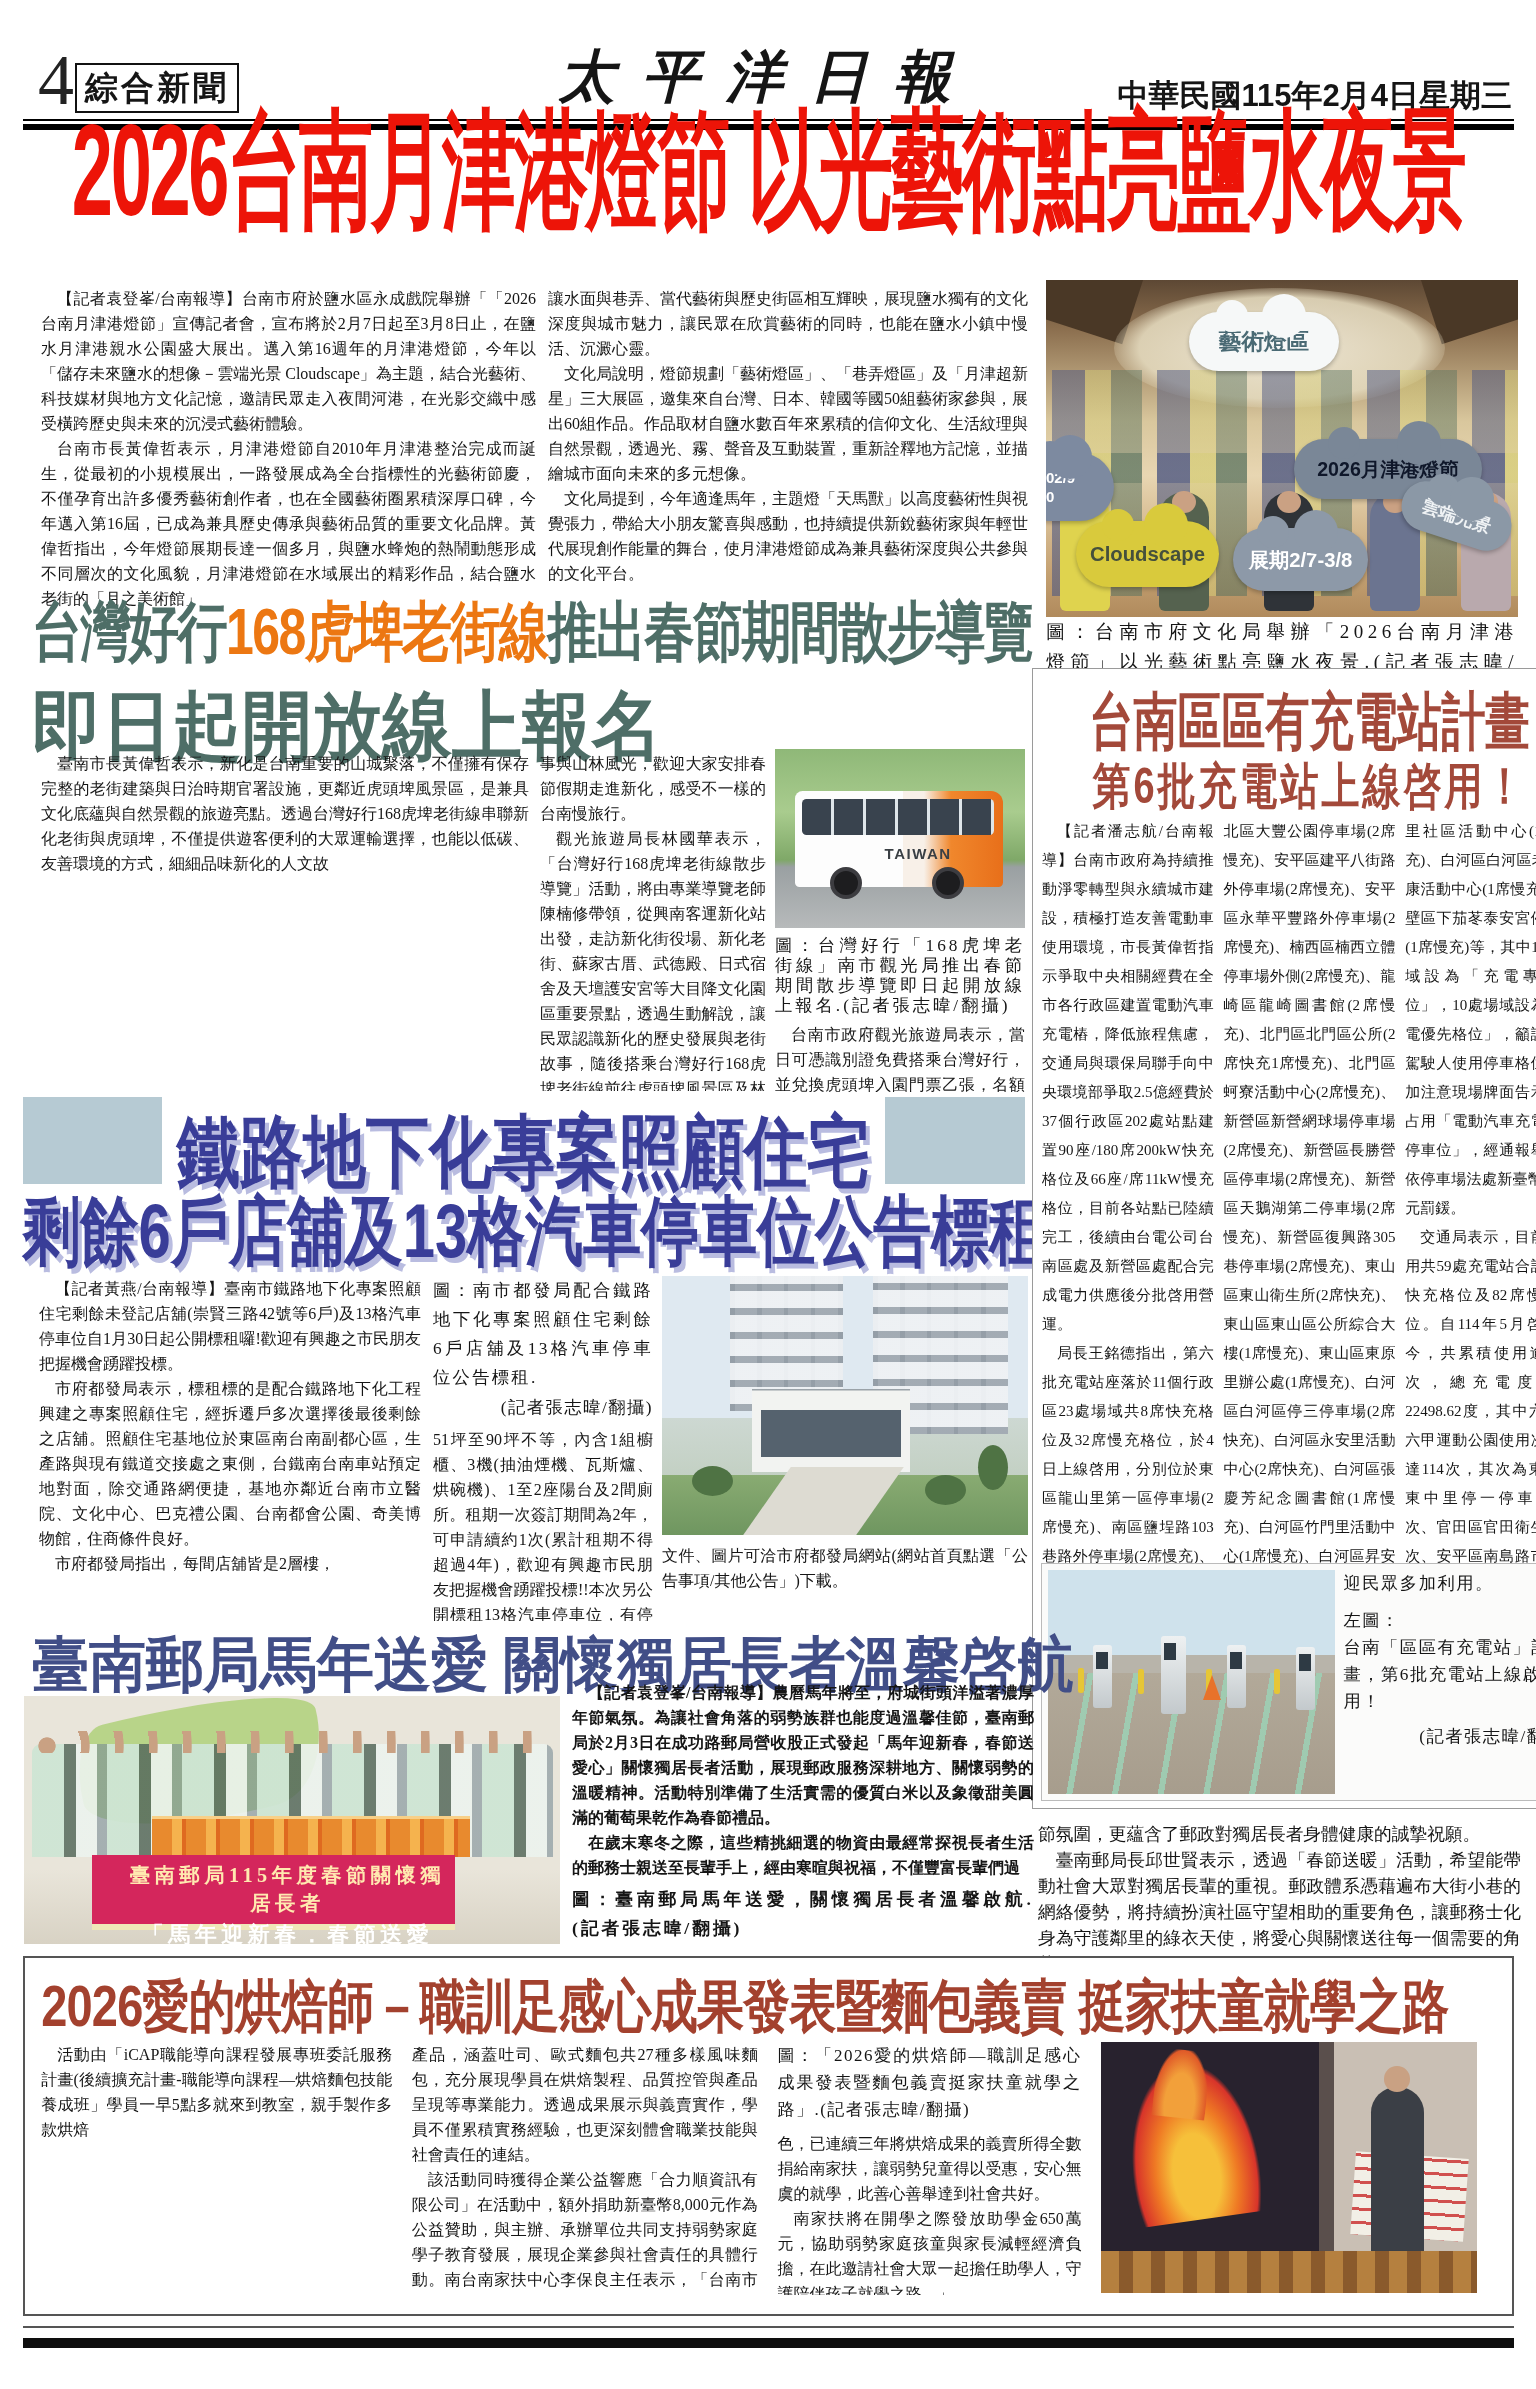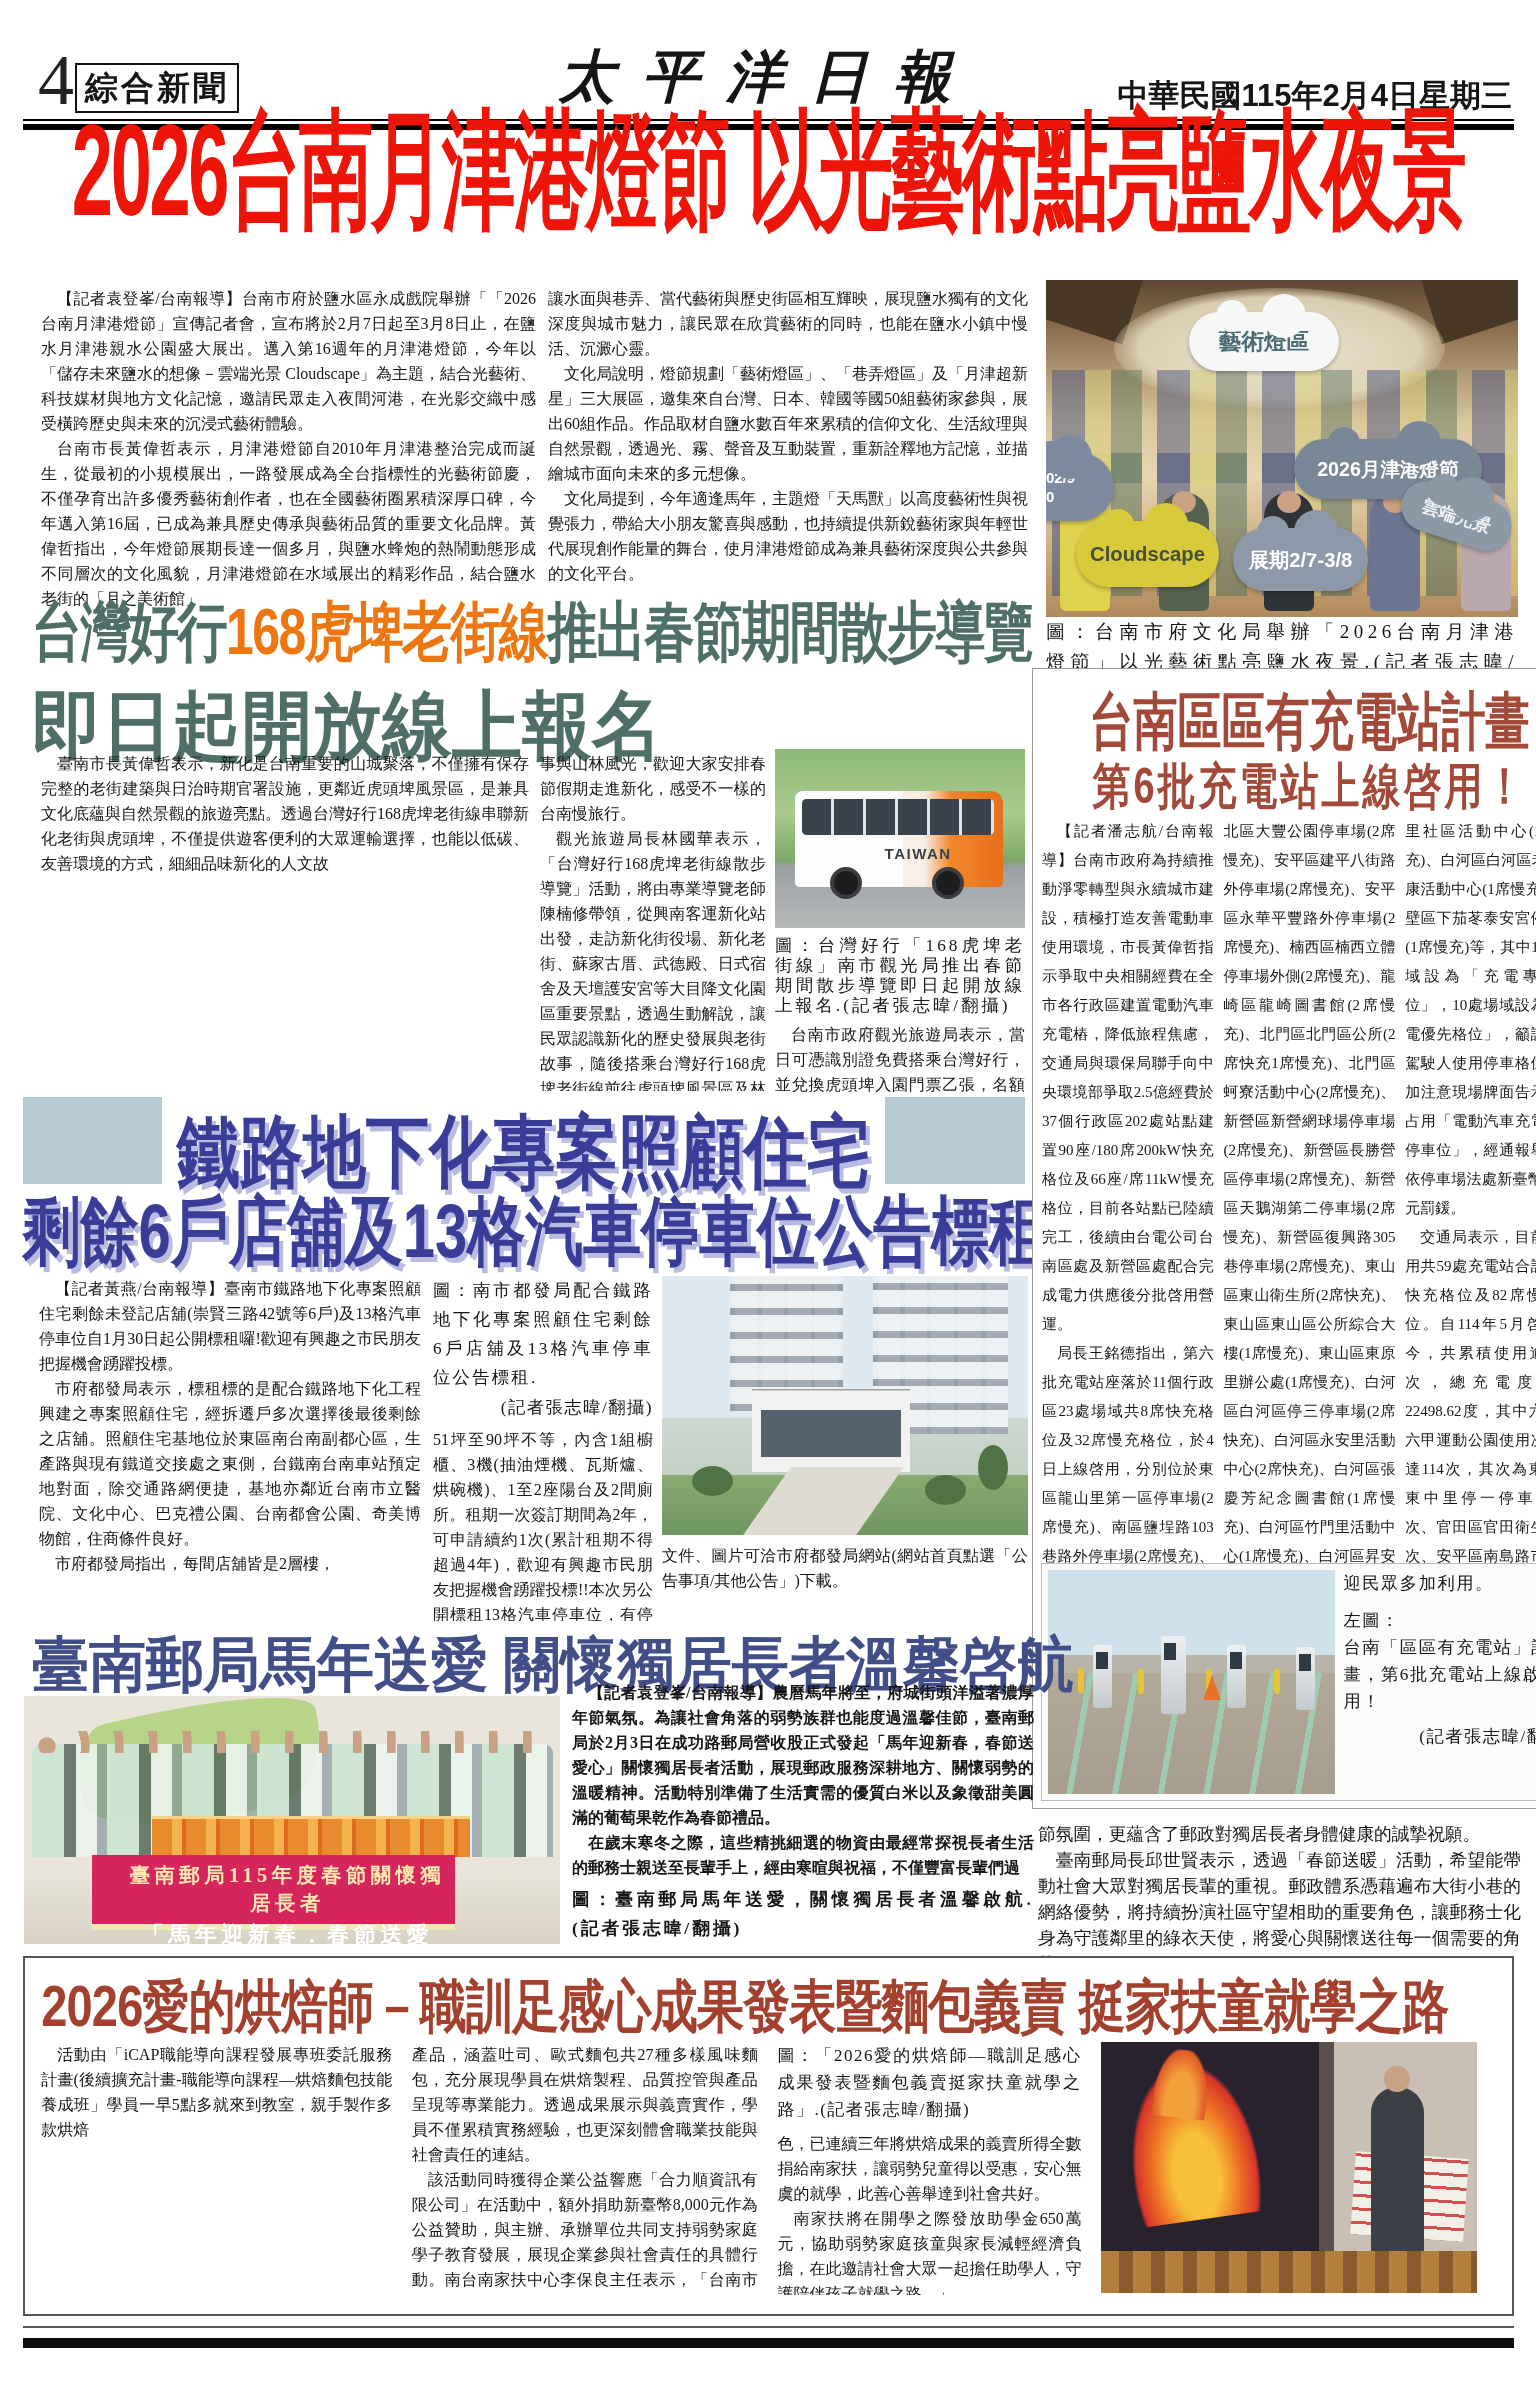--- a/index.html
+++ b/index.html
@@ -228,21 +228,21 @@
       <div class="beamR"></div>
       <div class="screen"></div>
       <div class="crowd row1"></div>
       <div class="crowd row2"></div>
       <div class="fig" style="left:13.5px;  background:#dfd34e;"></div>
       <div class="fig" style="left:113px; background:#55624f;"></div>
       <div class="fig" style="left:218px; background:#2f3338;"></div>
       <div class="fig" style="left:324px; background:#6b7490;"></div>
       <div class="fig" style="left:415px; background:#b9a9ad;"></div>
       <div class="cloud" style="left:143px; top:32px; width:150px; height:59px; background:#f6f8f8; color:#4a6a74; font-size:22.6px;">藝術燈區</div>
-      <div class="cloud" style="left:248px; top:159px; width:188px; height:60px; background:#7a8797; color:#ffffff; font-size:19.6px;text-align:center;">2026月津港燈節</div>
+      <div class="cloud" style="left:248px; top:159px; width:188px; height:60px; background:#7a8797; color:#0f172a; font-size:19.6px;text-align:center;">2026月津港燈節</div>
       <div class="cloud" style="left:354px; top:211px; width:113px; height:50px; background:#8b98a6; color:#f0f3f5; font-size:18px; transform:rotate(18deg);">雲端光景</div>
       <div class="cloud" style="left:30px; top:241px; width:143px; height:66px; background:#d9ca3c; color:#45503c; font-size:20.3px;">Cloudscape</div>
       <div class="cloud" style="left:187px; top:248px; width:135px; height:63px; background:#8d99a8; color:#fff; font-size:20.3px;">展期2/7-3/8</div>
       <div class="cloud" style="left:-30px; top:173px; width:98px; height:68px; background:#7d8aa0; color:#fff; font-size:15px;">開幕02/9 18:00</div>
     </div>
     <p class="cap">圖：台南市府文化局舉辦「2026台南月津港燈節」以光藝術點亮鹽水夜景.(記者張志暐/翻攝)</p>
   </div>
 
   <div class="hl hl2a"><span>台灣好行</span><span class="hlt">168虎埤老街線</span><span>推出春節期間散步導覽</span></div>
   <div class="hl hl2b">即日起開放線上報名</div>

